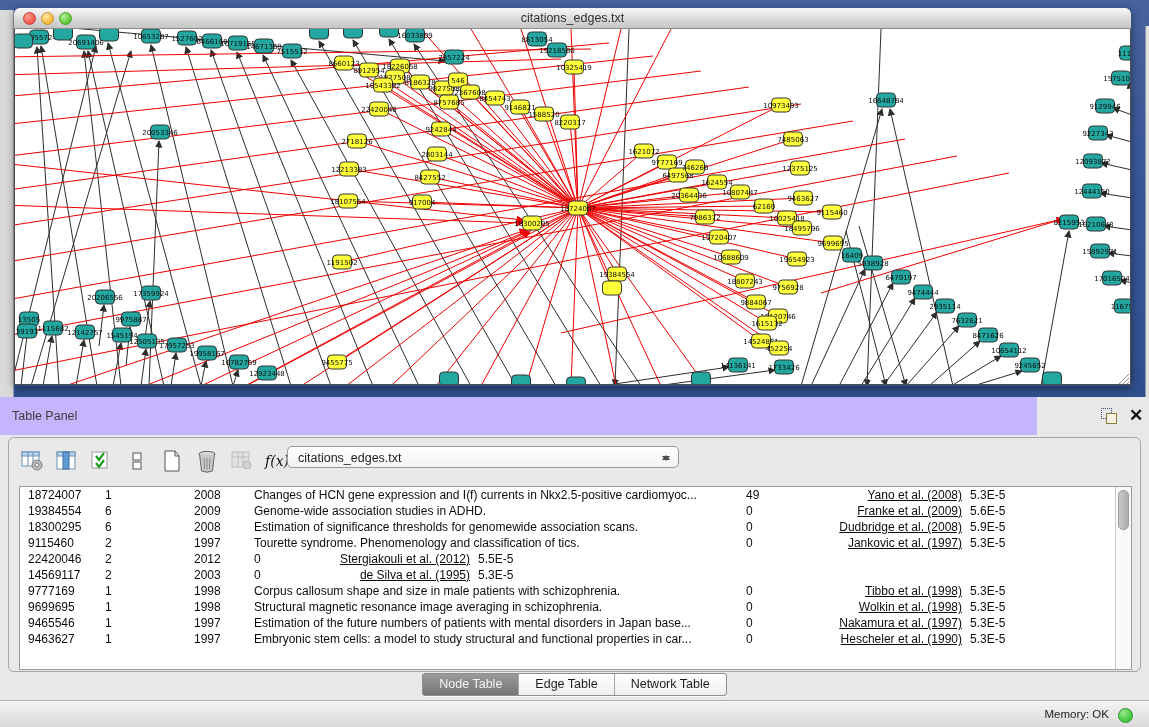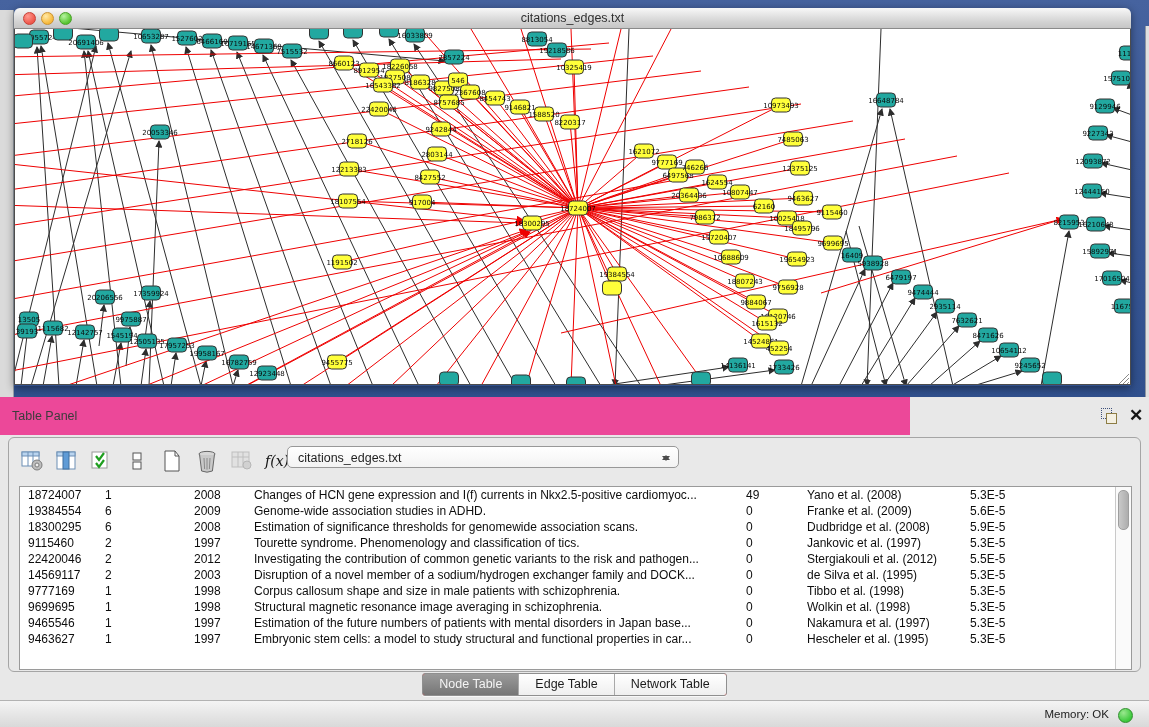--- a/index.html
+++ b/index.html
@@ -14,42 +14,42 @@
   .titlebar{left:0;top:0;width:1117px;height:20px;border-radius:6px 6px 0 0;
             background:linear-gradient(180deg,#f8f8f8,#d2d2d2 70%,#c6c6c6);border-bottom:1px solid #8a8a8a;}
   .tl{width:11px;height:11px;border-radius:50%;top:4px;}
   .tl.red{left:9px;background:radial-gradient(circle at 35% 30%,#ff9a90,#ef564a 70%);border:1px solid #c64138;}
   .tl.yel{left:27px;background:radial-gradient(circle at 35% 30%,#ffe9a8,#f7b838 70%);border:1px solid #cb9231;}
   .tl.grn{left:45px;background:radial-gradient(circle at 35% 30%,#b6f3a0,#56c42e 70%);border:1px solid #49a028;}
   .gtitle{left:0;top:0;width:100%;height:20px;text-align:center;font-size:12.5px;line-height:20px;color:#303030;}
   .gcanvas{left:0;top:21px;width:1115px;height:355px;background:#fff;border:1px solid #4c4c4c;border-top:none;}
   .gcanvas svg{position:absolute;left:0;top:0;width:100%;height:100%;}
   
-  .panel-header{left:0;top:397px;width:910px;height:38px;background:#ec4899;}
+  .panel-header{left:0;top:397px;width:1037px;height:38px;background:#c4b5fd;}
   .panel-title{left:12px;top:0;height:38px;line-height:38px;font-size:12.5px;color:#3c3c3c;}
   .float-icon{left:1101px;top:11px;width:16px;height:16px;}
   .float-icon .b1{position:absolute;left:0;top:0;width:9px;height:9px;border:1.5px dotted #3c4f79;}
   .float-icon .b2{position:absolute;left:5px;top:5px;width:9px;height:9px;border:1.5px solid #8d7d45;background:#f4f0e2;}
   .close-icon{left:1127px;top:8px;width:18px;height:22px;font-size:17px;font-weight:bold;color:#161616;line-height:22px;text-align:center;}
   .panel-box{left:8px;top:437px;width:1131px;height:233px;border:1px solid #a5a5a5;border-radius:6px;background:#e9e9e9;}
   .toolbar{left:10px;top:5px;height:36px;display:flex;align-items:center;gap:9px;}
   .ticon{width:26px;height:26px;display:flex;align-items:center;justify-content:center;}
   .combo{left:278px;top:8px;width:392px;height:22px;border:1px solid #989898;border-radius:5px;
          background:linear-gradient(180deg,#ffffff,#f3f3f3);font-size:12.5px;color:#1f1f1f;line-height:22px;padding-left:10px;box-sizing:border-box;}
   .combo .spin{position:absolute;right:8px;top:3px;width:9px;height:16px;}
   .combo .spin:before{content:"";position:absolute;left:1px;top:1px;border:4px solid transparent;border-bottom:5px solid #4b4b4b;}
   .combo .spin:after{content:"";position:absolute;left:1px;bottom:1px;border:4px solid transparent;border-top:5px solid #4b4b4b;}
   
   .tbl{left:10px;top:48px;width:1113px;height:184px;background:#fff;border:1px solid #9a9a9a;box-sizing:border-box;overflow:hidden;}
   .thead{display:flex;height:21px;background:#e8e8e8;}
   .th{box-sizing:border-box;height:21px;line-height:20px;background:#c6e3f2;border-right:1px solid #8f8f8f;border-bottom:1px solid #8f8f8f;
       font-size:12.5px;color:#111;text-align:center;overflow:hidden;white-space:nowrap;}
   .trow{display:flex;height:16px;font-size:12px;color:#0d0d0d;}
   .td{box-sizing:border-box;padding:0 0 0 8px;overflow:hidden;white-space:nowrap;line-height:16px;}
-  .td.center{text-align:left;padding:0;}
+  .td.center{text-align:right;padding:0;text-decoration:underline;}
   .vscroll{position:absolute;right:0;top:0;width:15px;height:182px;background:#fafafa;border-left:1px solid #c9c9c9;}
   .vthumb{position:absolute;left:2px;top:3px;width:9px;height:38px;border-radius:5px;background:linear-gradient(90deg,#c9c9c9,#adadad);border:1px solid #9e9e9e;}
   
   .tabsbar{left:0;top:673px;width:1149px;height:25px;display:flex;justify-content:center;}
   .seg{display:flex;border:1px solid #8f8f8f;border-radius:3px;overflow:hidden;height:21px;background:#ef4444;box-shadow:0 1px 0 rgba(255,255,255,.7);}
   .segb{padding:0 16px;font-size:12.5px;line-height:21px;color:#1c1c1c;background:linear-gradient(180deg,#ffffff,#efefef);border-right:1px solid #a9a9a9;}
   .segb:last-child{border-right:none;text-align:center;}
   .segb.active{background:linear-gradient(180deg,#9a9a9a,#767676);color:#f4f4f4;}
   
   .statusbar{left:0;top:700px;width:1149px;height:27px;background:linear-gradient(180deg,#f4f4f4,#d8d8d8);border-top:1px solid #b2b2b2;text-align:right;}
@@ -569,30 +569,28 @@
           <div class="td" style="width:60px">1997</div>
           <div class="td" style="width:492px">Tourette syndrome. Phenomenology and classification of tics.</div>
           <div class="td" style="width:69px">0</div>
           <div class="td center" style="width:155px">Jankovic et al. (1997)</div>
           <div class="td" style="width:85px">5.3E-5</div>
         </div>
         <div class="trow">
           <div class="td" style="width:77px">22420046</div>
           <div class="td" style="width:89px">2</div>
           <div class="td" style="width:60px">2012</div>
-          <div class="td" style="width:492px">Investigating the contribution of common genetic variants to the risk and pathogen...</div>
           <div class="td" style="width:69px">0</div>
           <div class="td center" style="width:155px">Stergiakouli et al. (2012)</div>
           <div class="td" style="width:85px">5.5E-5</div>
         </div>
         <div class="trow">
           <div class="td" style="width:77px">14569117</div>
           <div class="td" style="width:89px">2</div>
           <div class="td" style="width:60px">2003</div>
-          <div class="td" style="width:492px">Disruption of a novel member of a sodium/hydrogen exchanger family and DOCK...</div>
           <div class="td" style="width:69px">0</div>
           <div class="td center" style="width:155px">de Silva et al. (1995)</div>
           <div class="td" style="width:85px">5.3E-5</div>
         </div>
         <div class="trow">
           <div class="td" style="width:77px">9777169</div>
           <div class="td" style="width:89px">1</div>
           <div class="td" style="width:60px">1998</div>
           <div class="td" style="width:492px">Corpus callosum shape and size in male patients with schizophrenia.</div>
           <div class="td" style="width:69px">0</div>
@@ -616,21 +614,21 @@
           <div class="td" style="width:69px">0</div>
           <div class="td center" style="width:155px">Nakamura et al. (1997)</div>
           <div class="td" style="width:85px">5.3E-5</div>
         </div>
         <div class="trow">
           <div class="td" style="width:77px">9463627</div>
           <div class="td" style="width:89px">1</div>
           <div class="td" style="width:60px">1997</div>
           <div class="td" style="width:492px">Embryonic stem cells: a model to study structural and functional properties in car...</div>
           <div class="td" style="width:69px">0</div>
-          <div class="td center" style="width:155px">Hescheler et al. (1995)</div>
+          <div class="td center" style="width:155px">Hescheler et al. (1990)</div>
           <div class="td" style="width:85px">5.3E-5</div>
         </div>
       </div>
     <div class="vscroll">
         <div class="vthumb"></div>
       </div>
   </div>
 </div>
 
 <div class="abs tabsbar">

